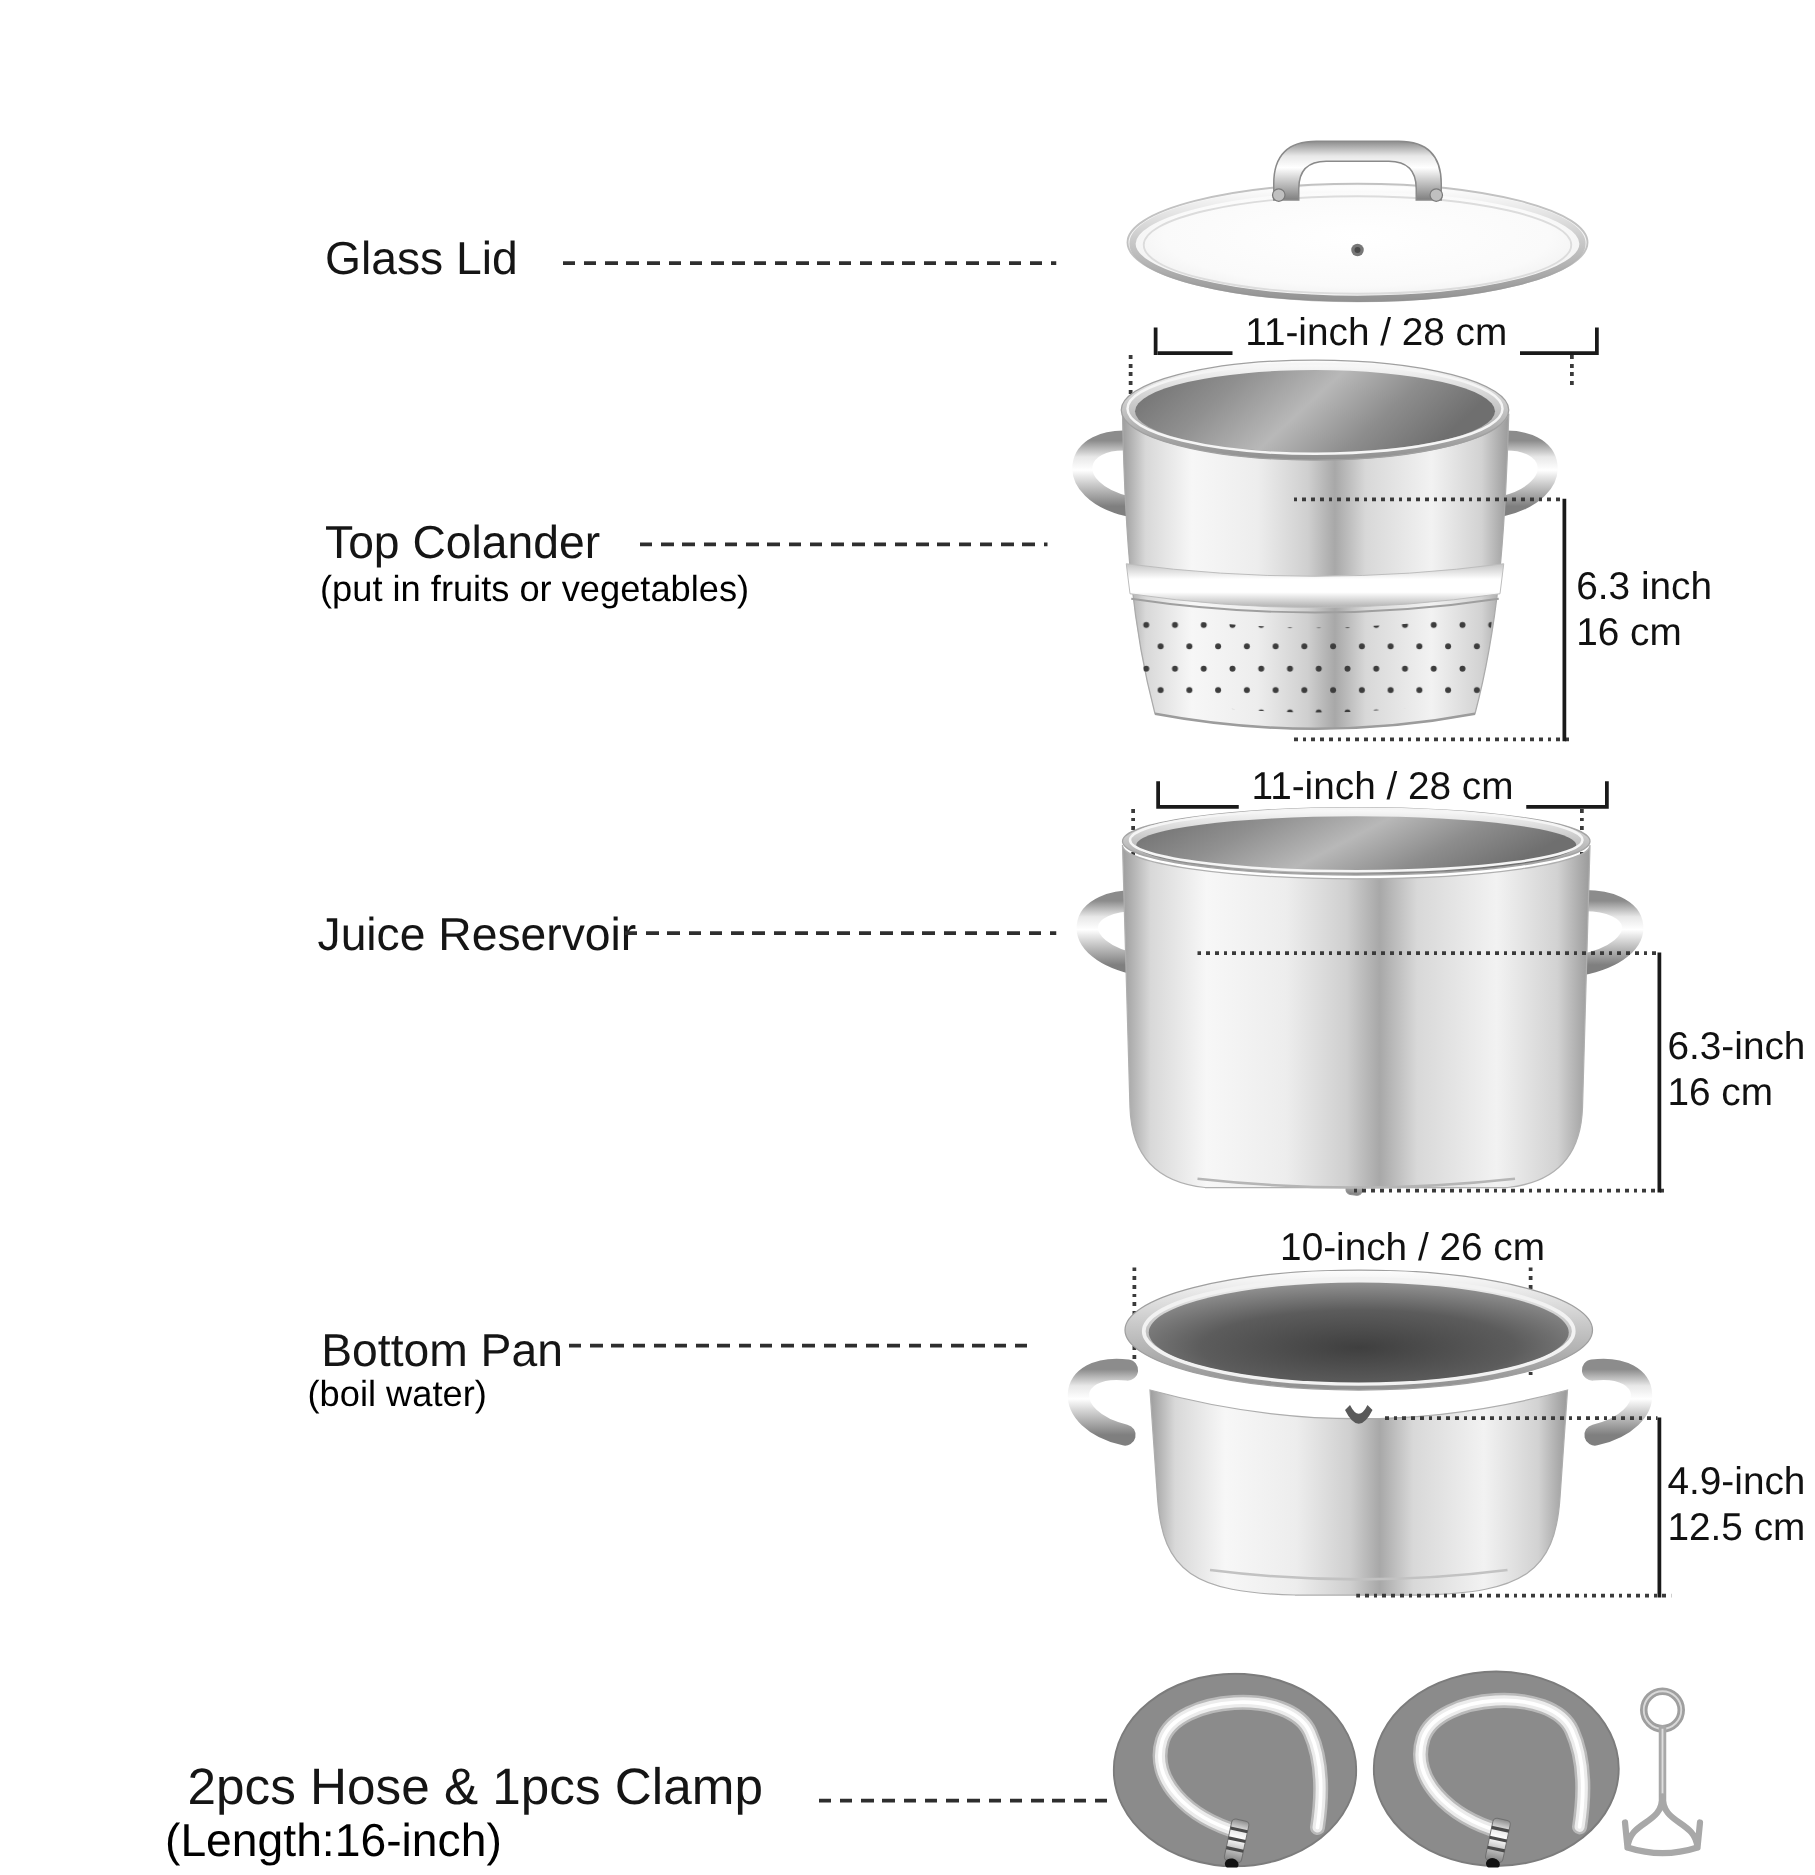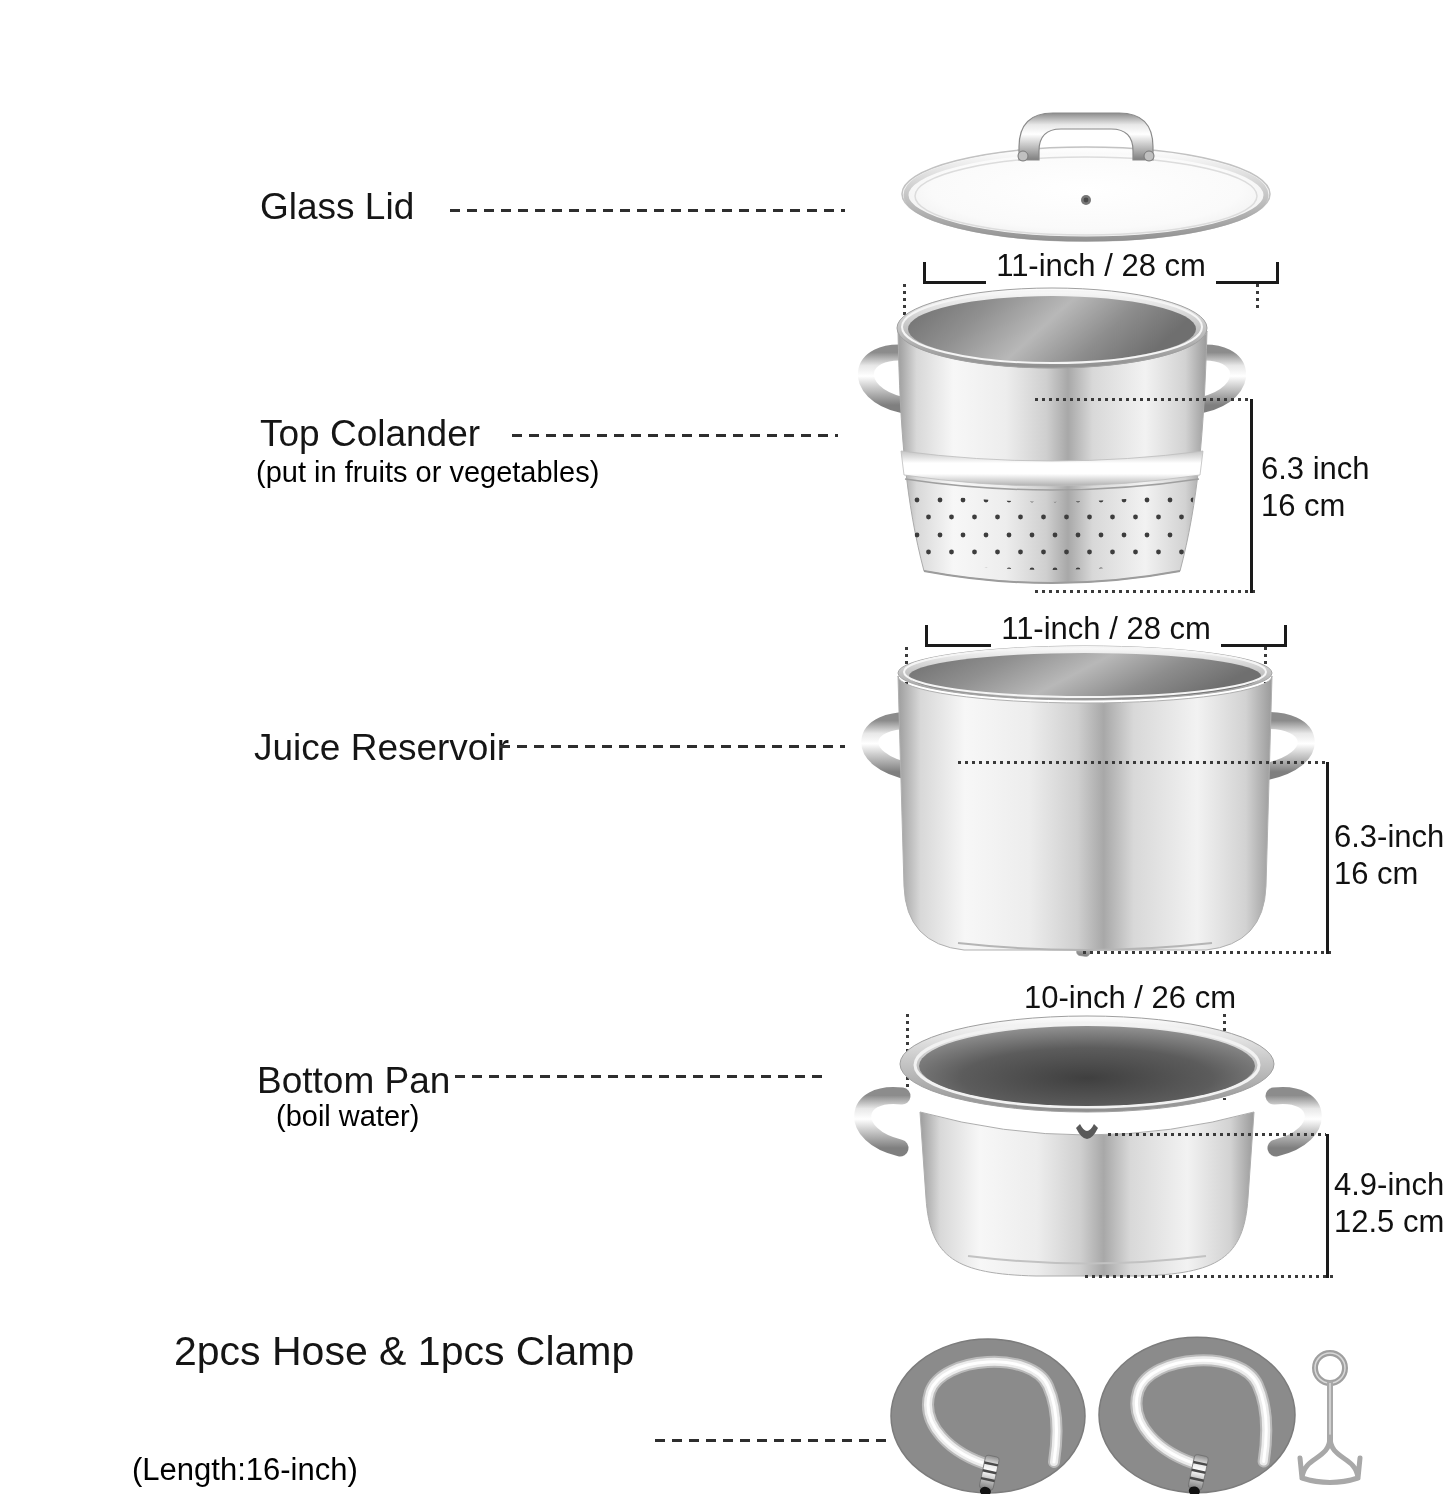--- a/index.html
+++ b/index.html
@@ -105,25 +105,25 @@
   <div class="dashline" style="left:450px;top:209px;width:395px;"></div>
 
   <div class="part-title" style="left:260px;top:413px;">Top Colander</div>
   <div class="part-sub" style="left:256px;top:456px;">(put in fruits or vegetables)</div>
   <div class="dashline" style="left:512px;top:434px;width:326px;"></div>
 
   <div class="part-title" style="left:254px;top:727px;">Juice Reservoir</div>
   <div class="dashline" style="left:500px;top:745px;width:345px;"></div>
 
   <div class="part-title" style="left:257px;top:1060px;">Bottom Pan</div>
-  <div class="part-sub" style="left:246px;top:1100px;margin-left:30px;">(boil water)</div>
+  <div class="part-sub" style="left:246px;top:1100px;">(boil water)</div>
   <div class="dashline" style="left:455px;top:1075px;width:373px;"></div>
 
-  <div class="hose-title" style="left:150px;top:1328px;margin-left:24px;">2pcs Hose &amp; 1pcs Clamp</div>
-  <div class="part-sub" style="left:132px;top:1452px;font-size:31px;">(Length:16-inch)</div>
+  <div class="hose-title" style="left:150px;top:1406px;">2pcs Hose &amp; 1pcs Clamp</div>
+  <div class="part-sub" style="left:132px;top:1452px;font-size:37px;">(Length:16-inch)</div>
   <div class="dashline" style="left:655px;top:1439px;width:235px;"></div>
 
   <svg class="product" style="left:876px;top:103px;" width="420" height="160" viewBox="0 0 420 160">
     <ellipse cx="210" cy="91" rx="184" ry="47" fill="url(#glassGrad)" stroke="#c2c2c2" stroke-width="1.5"></ellipse>
     <ellipse cx="210" cy="92" rx="180" ry="44" fill="none" stroke="url(#steelV)" stroke-width="5" opacity="0.95"></ellipse>
     <ellipse cx="210" cy="93" rx="171" ry="39" fill="none" stroke="#dcdcdc" stroke-width="1.5"></ellipse>
     <circle cx="210" cy="97" r="5" fill="#777"></circle>
       <circle cx="210" cy="97" r="2.4" fill="#4a4a4a"></circle>
     <path d="M143,57 L143,44 Q143,10 177,10 L243,10 Q277,10 277,44 L277,57 L257,57 L257,48 Q257,26 235,26 L185,26 Q163,26 163,48 L163,57 Z" fill="url(#steelH)" stroke="#8a8a8a" stroke-width="1.2"></path>
     <circle cx="147" cy="53" r="5" fill="#c0c0c0" stroke="#7a7a7a" stroke-width="1"></circle>

